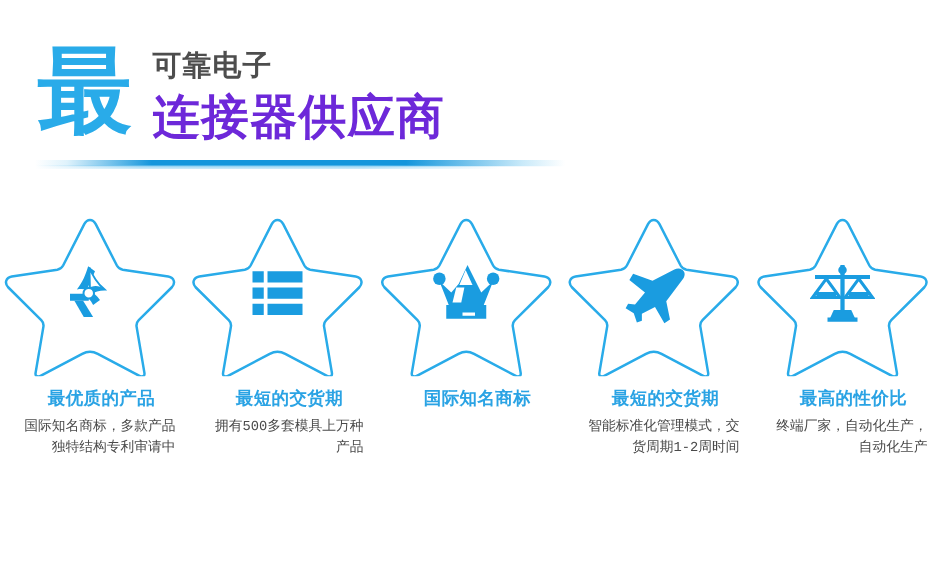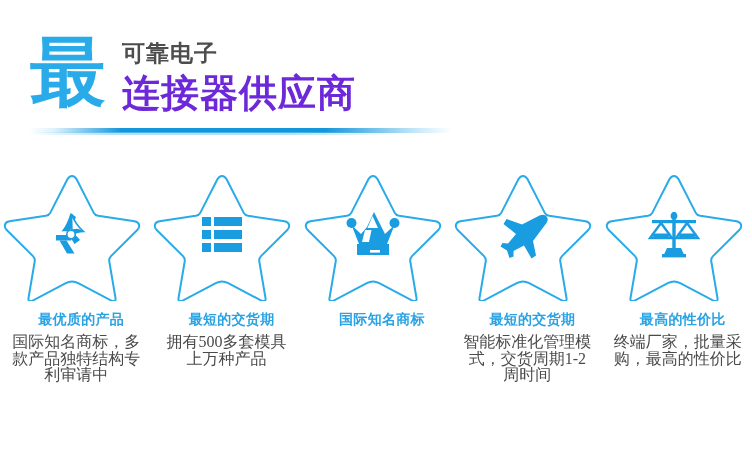--- a/index.html
+++ b/index.html
@@ -142,26 +142,26 @@
     font-size: 14px;
     font-weight: 700;
     line-height: 18px;
     text-align: center;
     margin-top: 9px;
     letter-spacing: 0.3px;
     margin-left: 12px;
   }
   .feat-desc {
     color: #4a4a4a;
-    font-family: Liberation Serif, serif;
-    font-size: 16px;
+    font-family: Liberation Mono, monospace;
+    font-size: 11px;
     line-height: 16.5px;
     margin-top: 6px;
     padding: 0 10px 0 12px;
-    text-align: center;
+    text-align: right;
     letter-spacing: 0;
   }
 </style>
 </head>
 <body>
 
 <div class="header">
   <div class="headline">
     <div class="big-char">最</div>
     <div class="line-top">可靠电子</div>
@@ -274,16 +274,16 @@
             <path d="M39 14 L50 29 L28 29 Z" fill="none" stroke="#1a9ce0" stroke-width="2.4"></path>
             <path d="M3.5 24.5 L22.5 24.5 L20 29 L6 29 Z"></path>
             <path d="M29.5 24.5 L48.5 24.5 L46 29 L32 29 Z"></path>
             <rect x="14" y="45" width="24" height="3.4"></rect>
             <path d="M19 39 L33 39 L36 45.5 L16 45.5 Z"></path>
           </g>
         </svg>
       </div>
     </div>
     <div class="feat-title">最高的性价比</div>
-    <div class="feat-desc">终端厂家，批量采购，最高的性价比</div>
+    <div class="feat-desc">终端厂家，自动化生产，自动化生产</div>
   </div>
 
 </div>
 
 </body></html>

